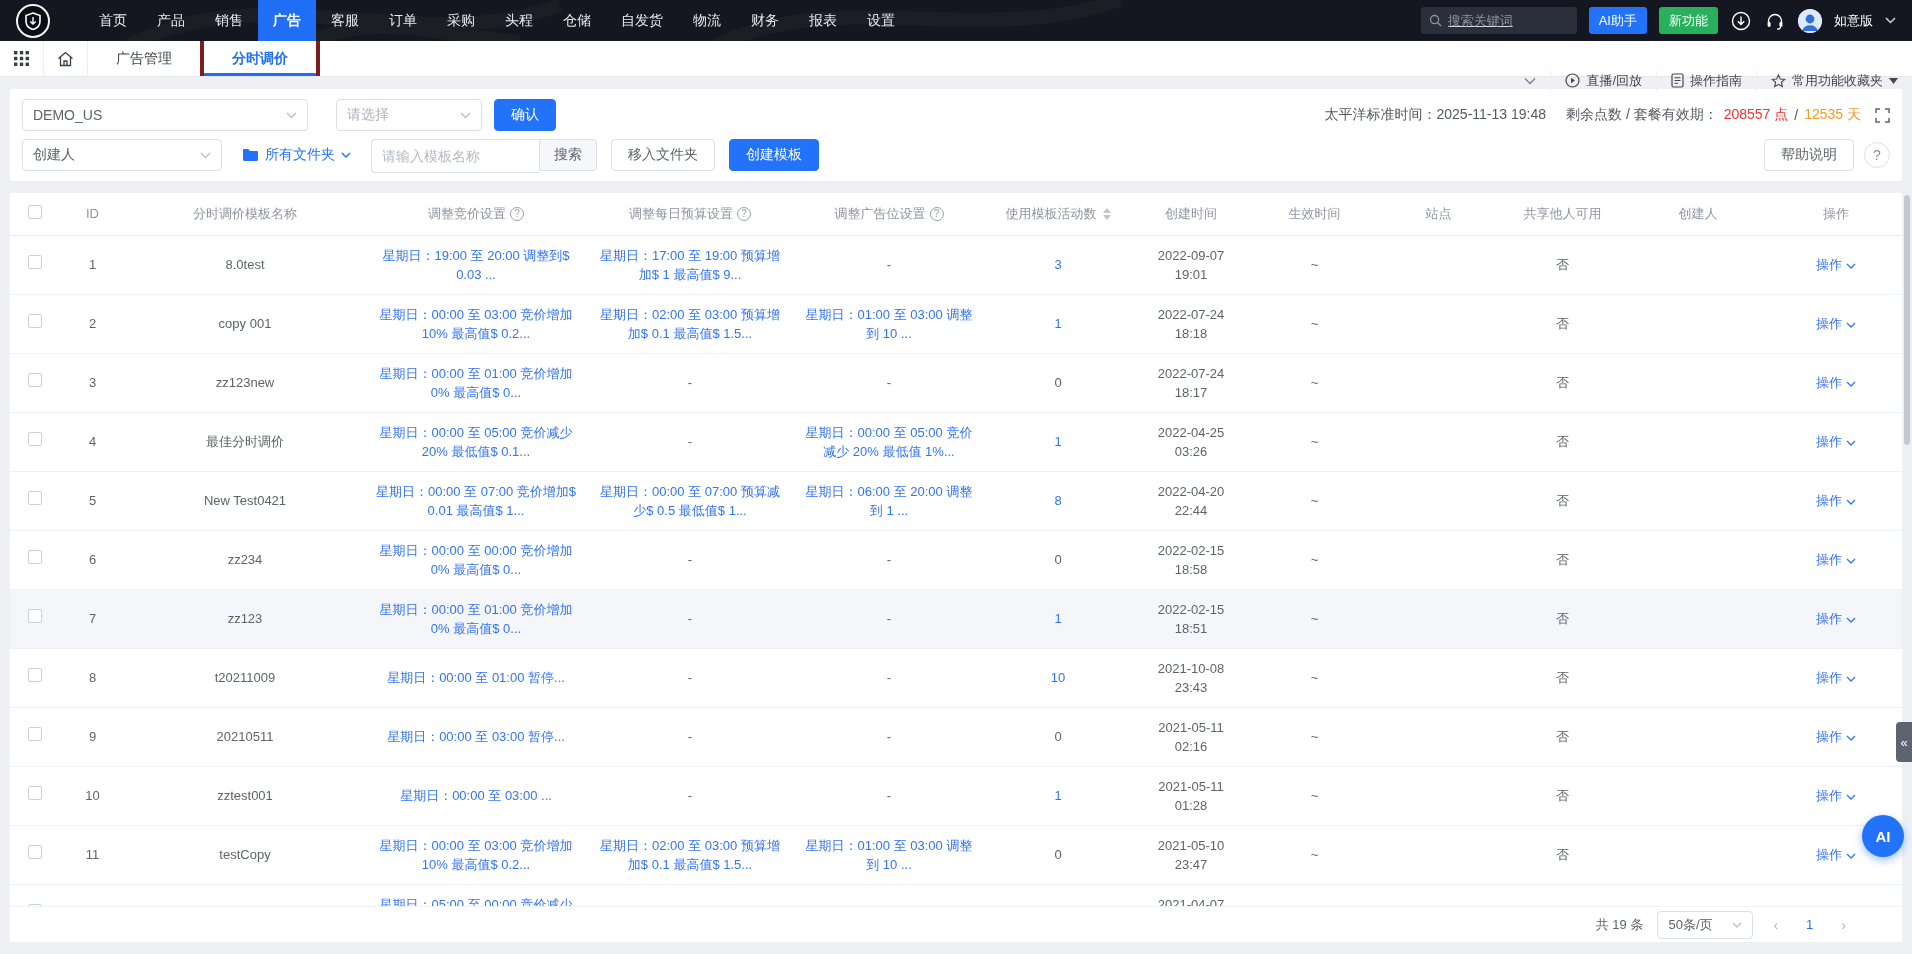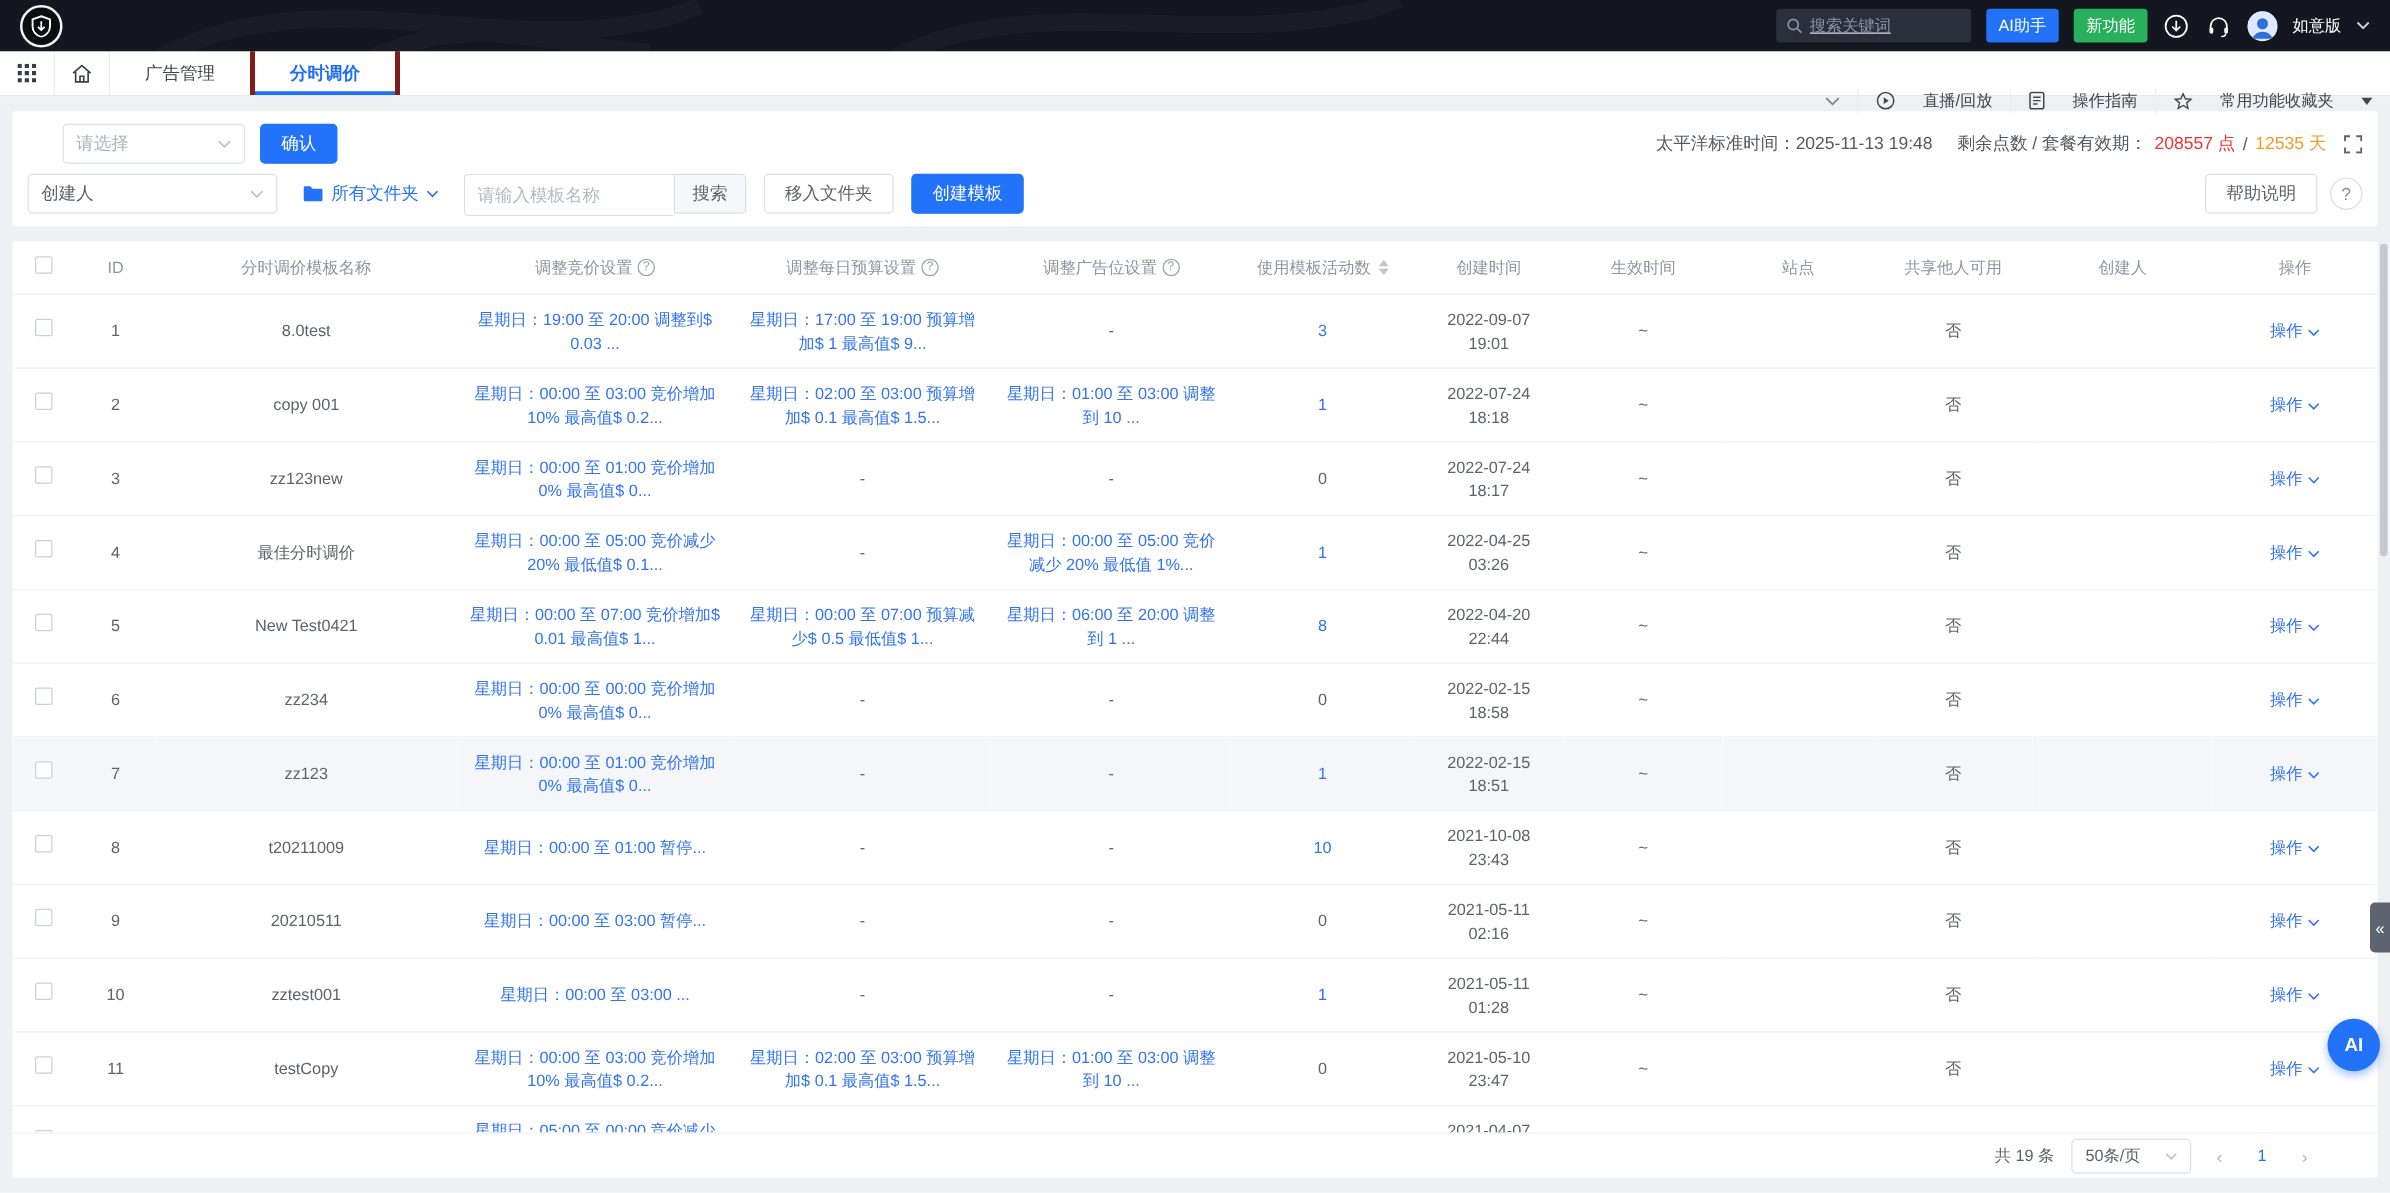--- a/index.html
+++ b/index.html
@@ -30,21 +30,21 @@
 
   
   .tabbar { height:36px; background:#fff; border-bottom:1px solid #e6e8ec; display:flex; align-items:stretch; z-index:20; position:relative;}
   .tab-left { display:flex; align-items:stretch; }
   .icon-cell { width:44px; display:flex; align-items:center; justify-content:center; border-right:1px solid #ebedf0; cursor:pointer;}
   .page-tab { position:relative; display:flex; align-items:center; padding:0 28px; font-size:14px; color:#43464d;
     border-right:4px solid #7f1d1d; cursor:pointer; }
   .page-tab.active { color:#1f6ef5; font-weight:bold; }
   .page-tab.active:after { content:""; position:absolute; left:0; right:0; bottom:0; height:3px; background:#1f6ef5; }
   .tab-right { margin-left:auto; display:flex; align-items:center; font-size:13px; color:#43464d; }
-  .tab-right .seg { display:flex; align-items:center; gap:22px; padding:0 14px; height:20px; border-left:1px solid #ebedf0; cursor:pointer;margin-top:44px;}
+  .tab-right .seg { display:flex; align-items:center; gap:6px; padding:0 14px; height:20px; border-left:1px solid #ebedf0; cursor:pointer;margin-top:44px;}
   .tab-right .seg:first-child { border-left:none; }
 
   
   .content { padding:12px 10px 0 10px; }
   .card { background:#fff; border-radius:2px; }
   .filter-card { padding:10px 12px; }
   .f-row { display:flex; align-items:center; }
   .f-row + .f-row { margin-top:8px; }
   .sel { height:32px; border:1px solid #dcdfe6; border-radius:4px; background:#fff; display:flex; align-items:center;
     justify-content:space-between; padding:0 10px; font-size:14px; color:#5f6368; cursor:pointer; }
@@ -103,20 +103,36 @@
 <div class="topbar">
   <svg class="topbar-deco" width="1912" height="41" viewBox="0 0 1912 41">
     <path d="M120,50 C260,-30 420,60 560,5 M700,55 C820,-20 980,50 1120,0 M300,45 C380,10 430,35 520,42" stroke="rgba(255,255,255,0.05)" stroke-width="14" fill="none"></path>
   </svg>
   <div class="logo">
     <svg width="16" height="18" viewBox="0 0 16 18">
       <path d="M8 1 L15 3.5 V9 C15 13.5 11.8 16.5 8 17.5 C4.2 16.5 1 13.5 1 9 V3.5 Z" fill="none" stroke="#fff" stroke-width="1.6"></path>
       <path d="M8 5 V12 M5.3 9.5 L8 12 L10.7 9.5" stroke="#fff" stroke-width="1.4" fill="none"></path>
     </svg>
   </div>
+  <nav class="main-nav" id="main-nav">
+      <div class="nav-item">首页</div>
+      <div class="nav-item">产品</div>
+      <div class="nav-item">销售</div>
+      <div class="nav-item active">广告</div>
+      <div class="nav-item">客服</div>
+      <div class="nav-item">订单</div>
+      <div class="nav-item">采购</div>
+      <div class="nav-item">头程</div>
+      <div class="nav-item">仓储</div>
+      <div class="nav-item">自发货</div>
+      <div class="nav-item">物流</div>
+      <div class="nav-item">财务</div>
+      <div class="nav-item">报表</div>
+      <div class="nav-item">设置</div>
+    </nav>
   <div class="topbar-right">
     <div class="nav-search">
       <svg width="13" height="13" viewBox="0 0 14 14">
         <circle cx="6" cy="6" r="4.4" stroke="#8d93a1" stroke-width="1.4" fill="none"></circle>
         <line x1="9.4" y1="9.4" x2="13" y2="13" stroke="#8d93a1" stroke-width="1.4"></line>
       </svg>
       <input placeholder="搜索关键词" style="">
     </div>
     <button class="pill-btn pill-blue">AI助手</button>
     <button class="pill-btn pill-green">新功能</button>
@@ -204,20 +220,26 @@
           <path d="M0 0 H9 L4.5 6 Z" fill="#43464d"></path>
         </svg>
     </span>
   </div>
 </div>
 
 <div class="content">
 
   <div class="card filter-card">
     <div class="f-row">
+      <div class="sel" style="width:286px">
+        <span>DEMO_US</span>
+        <svg width="11" height="7" viewBox="0 0 11 7">
+            <path d="M1 1 L5.5 5.5 L10 1" stroke="#b9bec7" stroke-width="1.4" fill="none"></path>
+          </svg>
+      </div>
       <div class="sel" style="width:146px; margin-left:28px">
         <span class="ph">请选择</span>
         <svg width="11" height="7" viewBox="0 0 11 7">
             <path d="M1 1 L5.5 5.5 L10 1" stroke="#b9bec7" stroke-width="1.4" fill="none"></path>
           </svg>
       </div>
       <button class="btn btn-primary" style="margin-left:12px">确认</button>
       <div class="time-info">
         <span>太平洋标准时间：2025-11-13 19:48</span>
         <span style="width:8px"></span>

